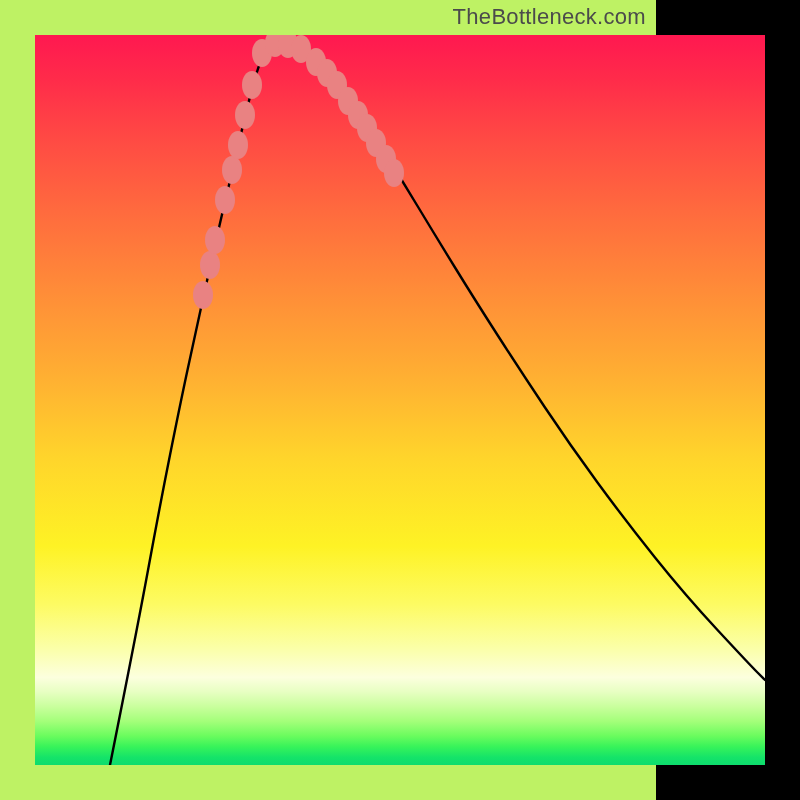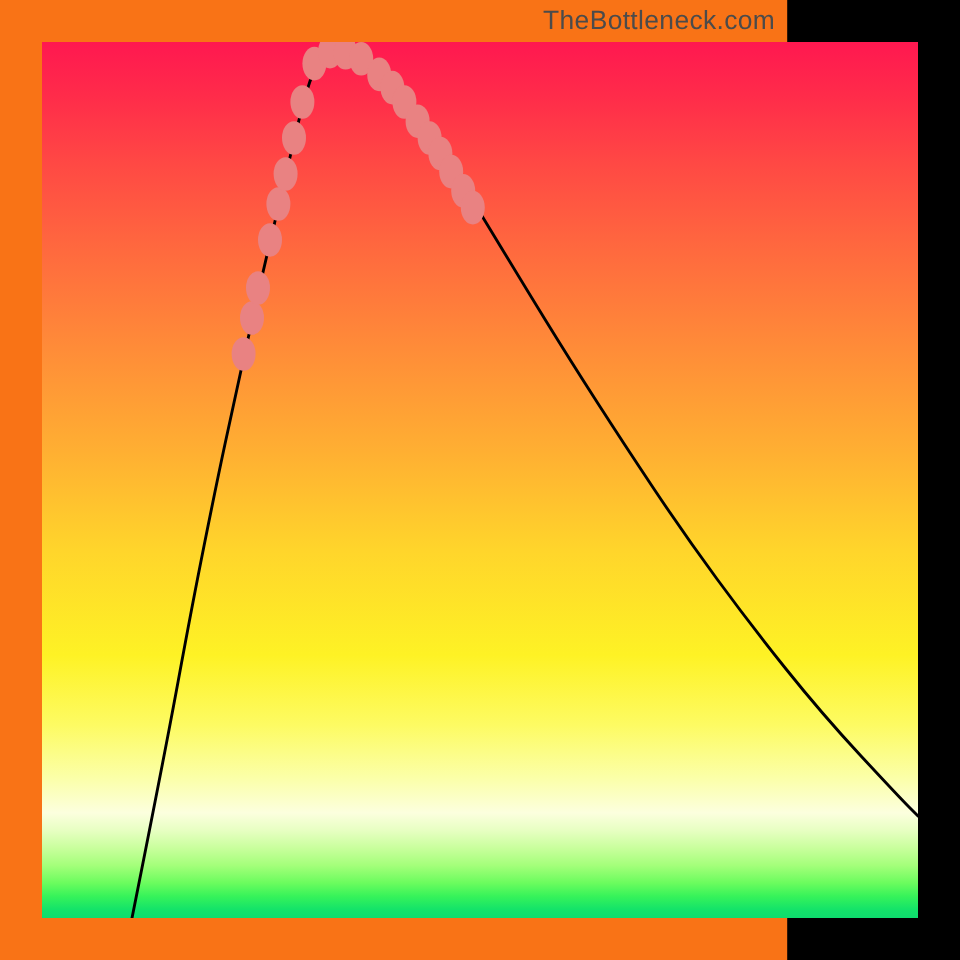--- a/index.html
+++ b/index.html
@@ -7,21 +7,21 @@
     padding: 0;
     width: 800px;
     height: 800px;
     background: #000;
     font-family: Arial, Helvetica, sans-serif;
   }
   .frame {
     position: relative;
     width: 656px;
     height: 800px;
-    background: #f97316;
+    background: #bef264;
   }
   .watermark {
     position: absolute;
     top: 4px;
     right: 10px;
     color: #4b4b4b;
     font-size: 22px;
     font-weight: 500;
     letter-spacing: 0.3px;
   }

